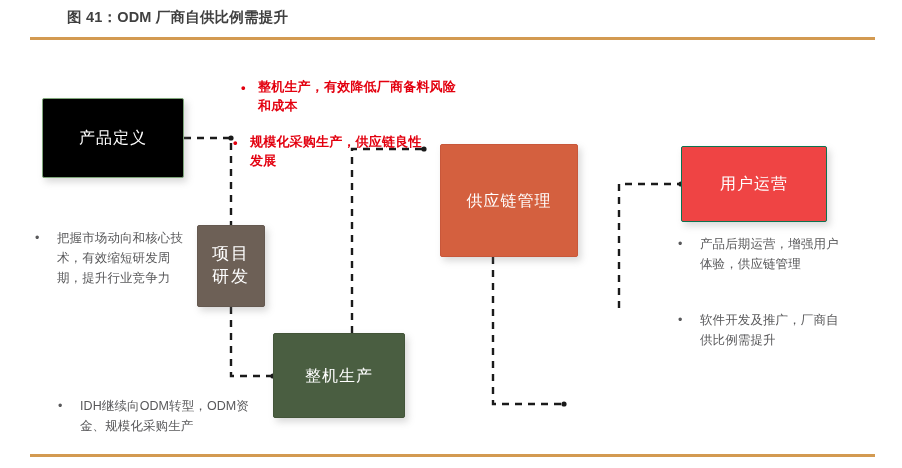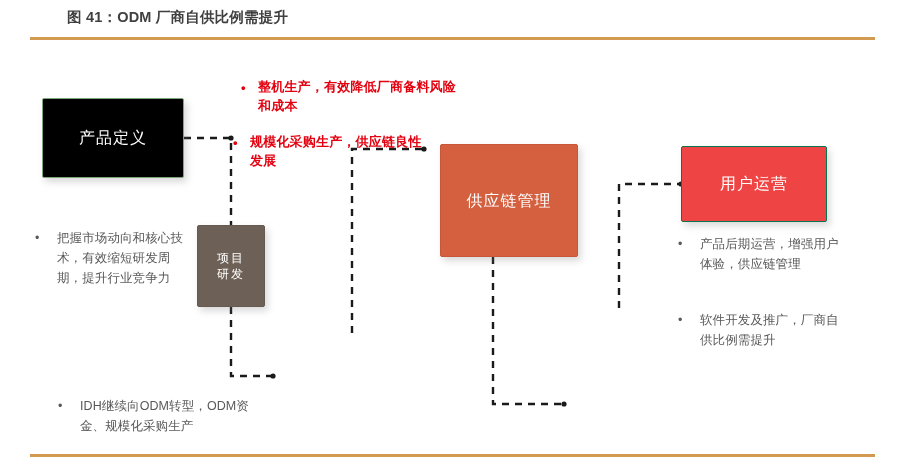--- a/index.html
+++ b/index.html
@@ -77,21 +77,21 @@
     font-weight: 500;
     letter-spacing: 1px;
     line-height: 1.35;
     border-radius: 2px;
     box-shadow: 3px 4px 7px rgba(120,120,120,0.28);
   }
   .node .node-label { display: block; }
 
   #node-product   { left: 42px;  top: 56px;  width: 142px; height: 80px;  background: #000000; border: 1px solid #7fa67a; }
   #node-rd        { left: 197px; top: 183px; width: 68px;  height: 82px;  background: #6d6056; border: 1px solid #655950;
-                    font-size: 12px; letter-spacing: 2px; }
+                    font-size: 17px; letter-spacing: 2px; }
   #node-assembly  { left: 273px; top: 291px; width: 132px; height: 85px;  background: #4a5e41; border: 1px solid #435539; }
   #node-supply    { left: 440px; top: 102px; width: 138px; height: 113px; background: #d4603f; border: 1px solid #c8573a; }
   #node-software  { left: 564px; top: 266px; width: 110px; height: 110px; background: #8c8c8c; border: 1px solid #828282; }
   #node-user      { left: 681px; top: 104px; width: 146px; height: 76px;  background: #ef4444; border: 1px solid #0c7350; }
 
   
   .annot-red {
     position: absolute;
     color: #e3000f;
     font-size: 13px;
@@ -164,20 +164,23 @@
     </svg>
 
     <div class="node" id="node-product">
       <span class="node-label">产品定义</span>
     </div>
 
     <div class="node" id="node-rd">
       <span class="node-label">项目<br>研发</span>
     </div>
 
+    <div class="node" id="node-assembly">
+      <span class="node-label">整机生产</span>
+    </div>
 
     <div class="node" id="node-supply">
       <span class="node-label">供应链管理</span>
     </div>
 
 
     <div class="node" id="node-user">
       <span class="node-label">用户运营</span>
     </div>
 

